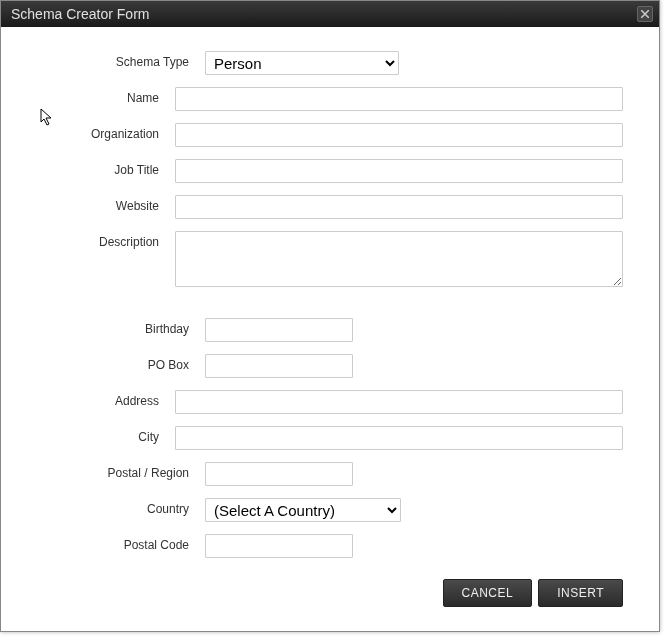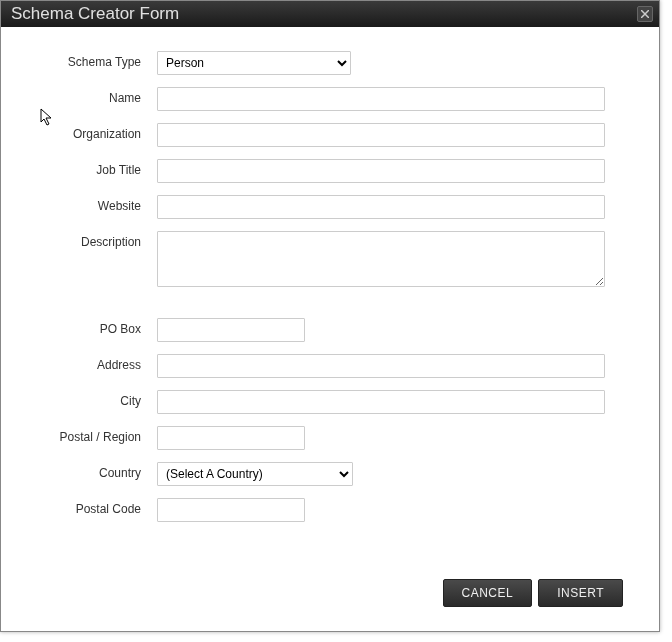--- a/index.html
+++ b/index.html
@@ -20,59 +20,60 @@
     flex-direction: column;
     box-shadow: 0 0 4px rgba(0,0,0,0.3);
   }
   .titlebar {
     background: linear-gradient(to bottom, #3a3a3a 0%, #2a2a2a 50%, #1a1a1a 100%);
     color: #e0e0e0;
     height: 26px;
     display: flex;
     align-items: center;
     padding: 0 6px 0 10px;
-    font-size: 17px;
+    font-size: 14px;
   }
   .titlebar .title { flex: 1; }
   .titlebar .close {
     width: 16px;
     height: 16px;
     background: #444;
     color: #ccc;
     border: 1px solid #666;
     border-radius: 2px;
     display: flex;
     align-items: center;
     justify-content: center;
     font-size: 11px;
     cursor: pointer;
     line-height: 1;
   }
   .form-body {
     flex: 1;
     padding: 24px 36px 10px 36px;
     overflow: auto;
+    margin-left: 48px;
   }
   .row {
     display: flex;
     align-items: flex-start;
     margin-bottom: 12px;
   }
   .row.gap-after { margin-bottom: 28px; }
   .label {
     width: 120px;
     text-align: right;
     padding-right: 16px;
     padding-top: 4px;
     color: #333;
   }
   .field { flex: 1; }
   .input, .select, .textarea {
     font-family: inherit;
-    font-size: 12px;
+    font-size: 15px;
     border: 1px solid #ccc;
     background: #fff;
     padding: 3px 6px;
     height: 24px;
     border-radius: 1px;
   }
   .textarea {
     height: 56px;
     resize: both;
     padding: 4px 6px;
@@ -154,20 +155,24 @@
     <div class="row">
       <div class="label">Website</div>
       <div class="field"><input class="input w-full" value="" style=""></div>
     </div>
 
     <div class="row gap-after">
       <div class="label">Description</div>
       <div class="field"><textarea class="textarea w-full" style=""></textarea></div>
     </div>
 
+    <div class="row">
+      <div class="label">Birthday</div>
+      <div class="field"><input class="input w-med" value="" style=""></div>
+    </div>
 
     <div class="row">
       <div class="label">PO Box</div>
       <div class="field"><input class="input w-med" value="" style=""></div>
     </div>
 
     <div class="row">
       <div class="label">Address</div>
       <div class="field"><input class="input w-full" value="" style=""></div>
     </div>

